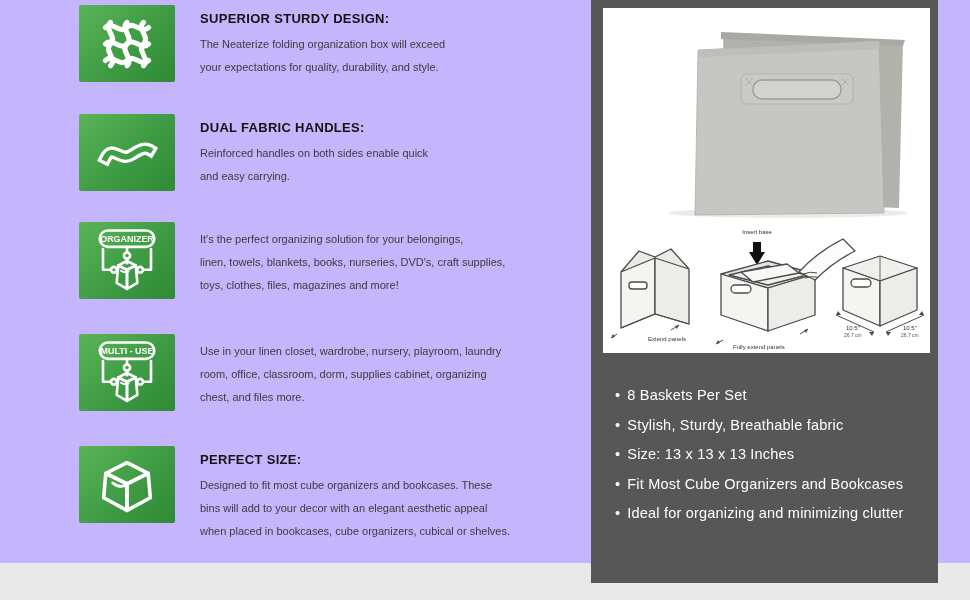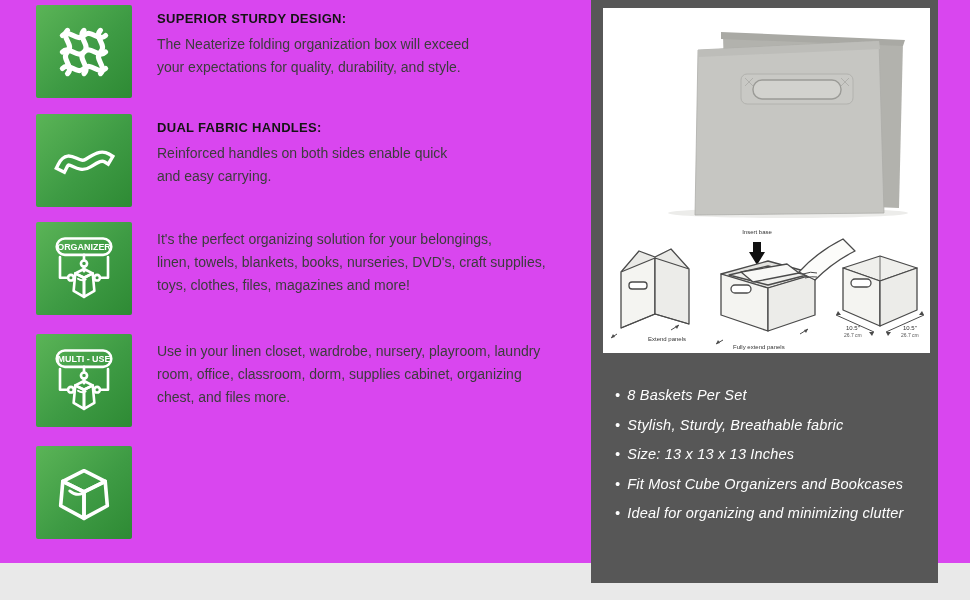--- a/index.html
+++ b/index.html
@@ -1,45 +1,45 @@
 <!DOCTYPE html>
 <html><head>
 <meta charset="utf-8">
 <style>
   * { margin:0; padding:0; box-sizing:border-box; }
   html,body { background:#ffffff; }
   .page {
-    position:relative; width:970px; height:600px; background:#d946ef;
+    position:relative; width:970px; height:600px; background:#c4b5fd;
     font-family:"Liberation Sans", sans-serif; overflow:hidden;
   }
   
   .bottom-strip { position:absolute; left:0; top:563px; width:970px; height:37px; background:#E9E9E9; z-index:0; }
 
   
   .feature { position:absolute; left:36px; display:flex; align-items:flex-start; z-index:1; }
   .tile {
-    width:96px; height:93px; flex:0 0 96px; border-radius:2px;
+    width:96px; height:77px; flex:0 0 96px; border-radius:2px;
     background:linear-gradient(135deg,#5BB457 0%, #3E9B44 55%, #2E8A34 100%);
-    display:flex; align-items:center; justify-content:center;
+    display:flex; align-items:center; justify-content:center;margin-left:43px;
   }
   .tile svg { display:block; }
   .ftext { margin-left:25px; padding-top:6px; width:420px; }
   .ftitle { font-size:13px; font-weight:700; color:#141414; letter-spacing:.3px; margin-bottom:7px; }
-  .fline  { font-size:14px; color:#3c3c3c; line-height:23px; white-space:nowrap; }
+  .fline  { font-size:11px; color:#3c3c3c; line-height:23px; white-space:nowrap; }
 
   
   .panel {
     position:absolute; left:591px; top:0; width:347px; height:583px;
     background:#575757; z-index:2;
   }
   .photo-area {
     position:absolute; left:12px; top:8px; width:327px; height:345px;
     background:#ffffff; overflow:hidden;
   }
-  .bullets { position:absolute; left:24px; top:381px; list-style:none;font-style:italic; }
+  .bullets { position:absolute; left:24px; top:381px; list-style:none; }
   .bullets li { font-size:14.5px; color:#fefefe; line-height:29.5px; letter-spacing:.2px; white-space:nowrap; }
   .bullets .dot { margin-right:7px; }
 
   .svg-label { font-family:"Liberation Sans", sans-serif; }
 </style>
 </head>
 <body>
 
 <div class="page">
 
@@ -128,20 +128,26 @@
   </div>
 
   <div class="feature" style="top:446px">
     <div class="tile">
       <svg width="70" height="70" viewBox="0 0 66 66" fill="none" stroke="#ffffff" stroke-width="3.4" stroke-linecap="round" stroke-linejoin="round">
         <path d="M13,22 L33,12 L53,22 L33,32 Z"></path>
         <path d="M13,22 L11,45 L33,57 L33,32 Z"></path>
         <path d="M53,22 L55,45 L33,57 L33,32 Z"></path>
         <path d="M19.5,31 q6,5 12,2.5" stroke-width="2.6"></path>
       </svg>
+    </div>
+    <div class="ftext">
+      <div class="ftitle">PERFECT SIZE:</div>
+      <div class="fline">Designed to fit most cube organizers and bookcases. These</div>
+      <div class="fline">bins will add to your decor with an elegant aesthetic appeal</div>
+      <div class="fline">when placed in bookcases, cube organizers, cubical or shelves.</div>
     </div>
   </div>
 
   <div class="panel">
     <div class="photo-area">
 
       
       <svg width="327" height="210" viewBox="0 0 327 210">
         <ellipse cx="185" cy="205" rx="120" ry="5" fill="#ececea"></ellipse>
         <polygon points="120,26 300,34 296,200 124,193" fill="#b2b2ad"></polygon>

